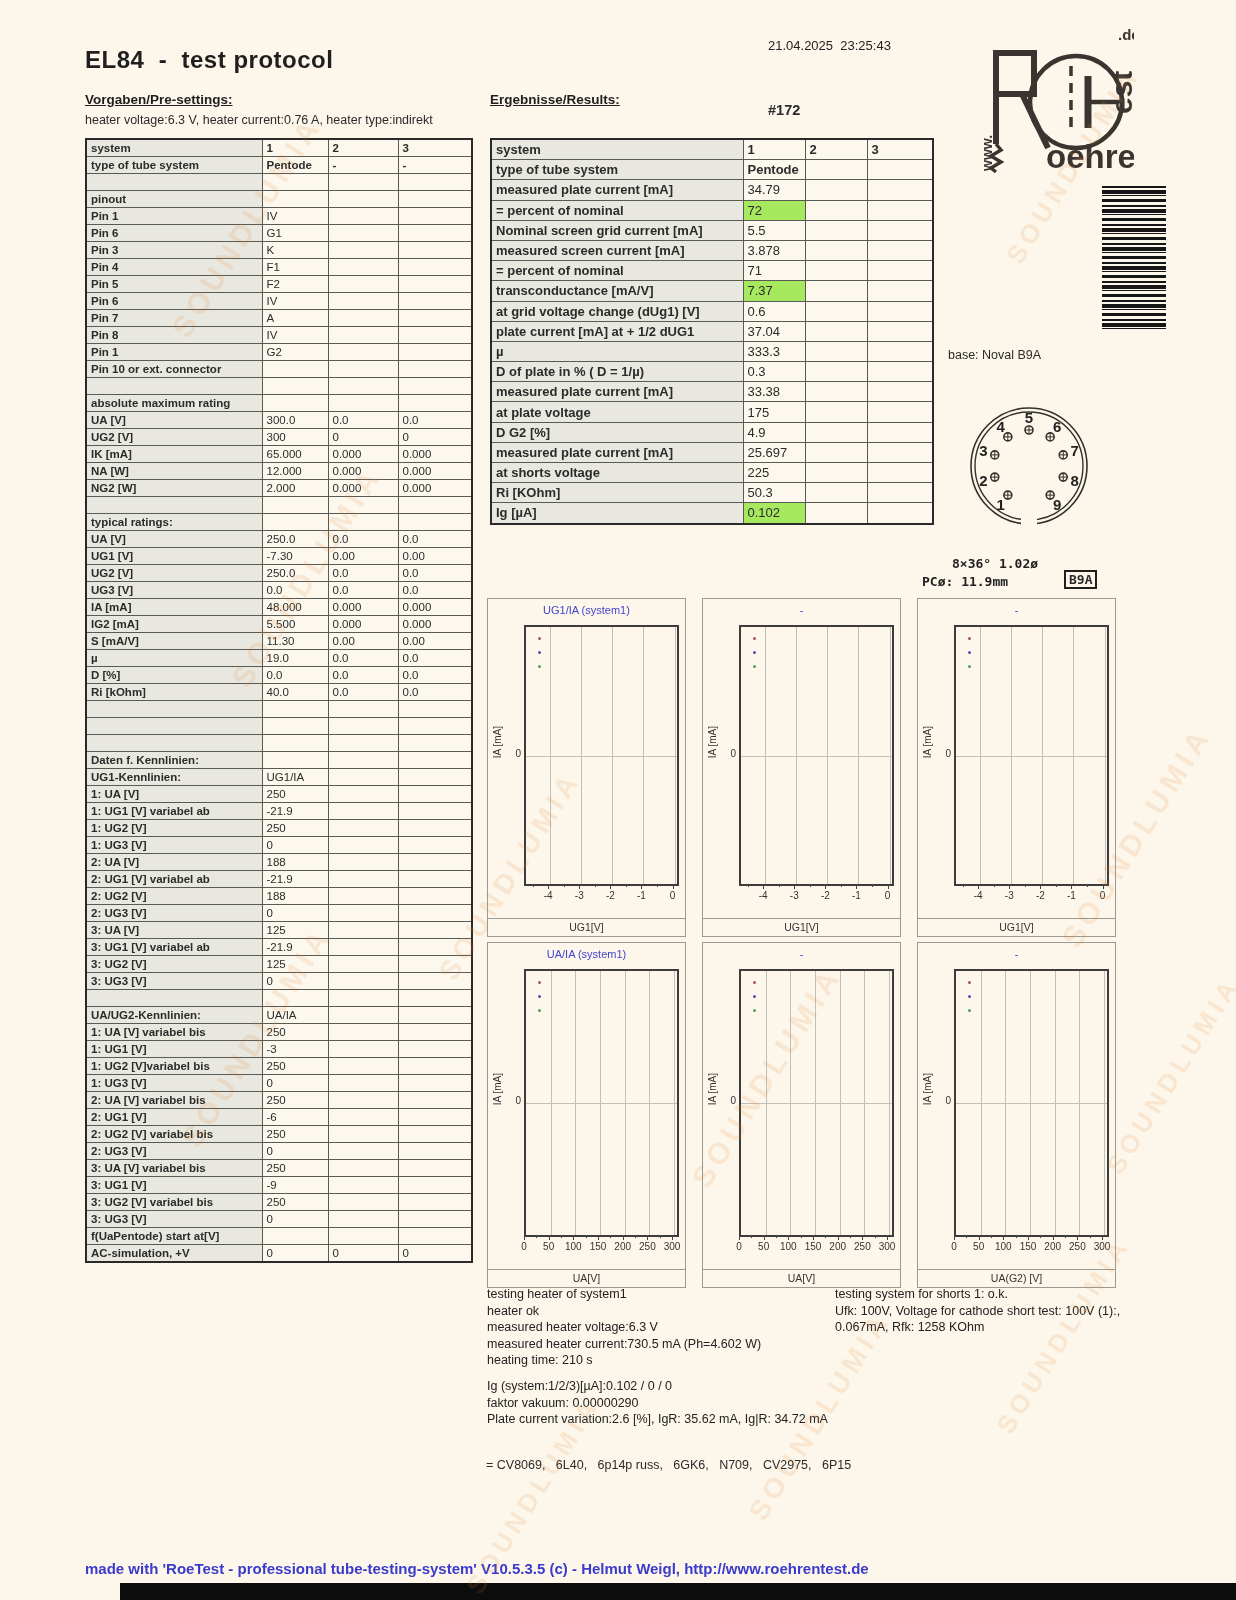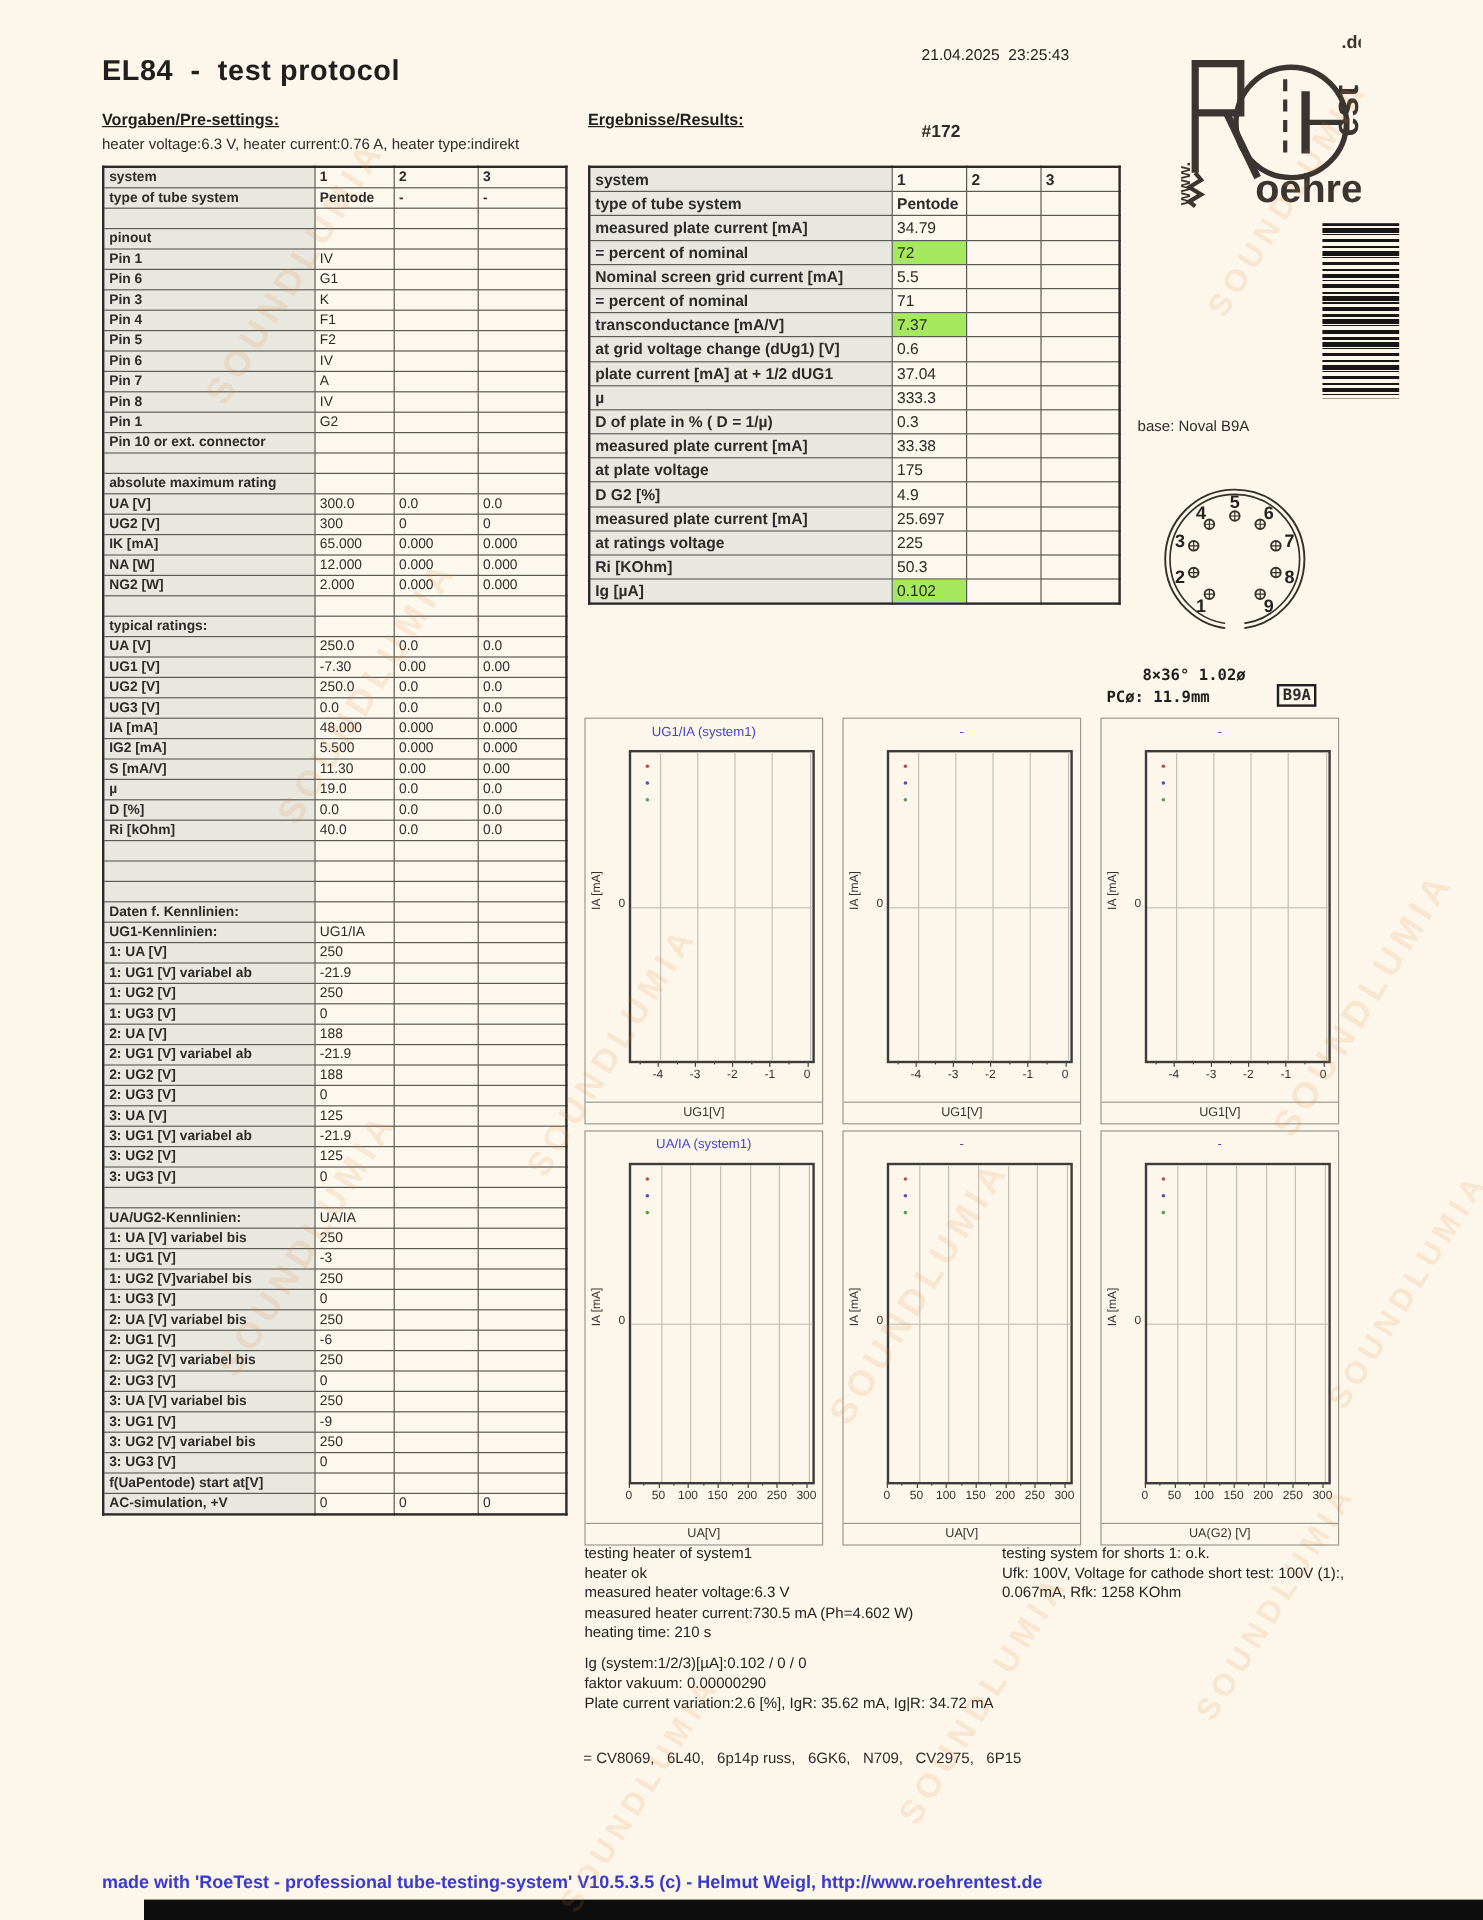--- a/index.html
+++ b/index.html
@@ -520,20 +520,26 @@
         <td></td>
         <td></td>
       </tr>
       <tr>
         <td class="lbl">Nominal screen grid current [mA]</td>
         <td>5.5</td>
         <td></td>
         <td></td>
       </tr>
       <tr>
+        <td class="lbl">measured screen current [mA]</td>
+        <td>3.878</td>
+        <td></td>
+        <td></td>
+      </tr>
+      <tr>
         <td class="lbl">= percent of nominal</td>
         <td>71</td>
         <td></td>
         <td></td>
       </tr>
       <tr>
         <td class="lbl">transconductance [mA/V]</td>
         <td class="hl">7.37</td>
         <td></td>
         <td></td>
@@ -580,21 +586,21 @@
         <td></td>
         <td></td>
       </tr>
       <tr>
         <td class="lbl">measured plate current [mA]</td>
         <td>25.697</td>
         <td></td>
         <td></td>
       </tr>
       <tr>
-        <td class="lbl">at ratings voltage</td>
+        <td class="lbl">at shorts voltage</td>
         <td>225</td>
         <td></td>
         <td></td>
       </tr>
       <tr>
         <td class="lbl">Ri [KOhm]</td>
         <td>50.3</td>
         <td></td>
         <td></td>
       </tr>

